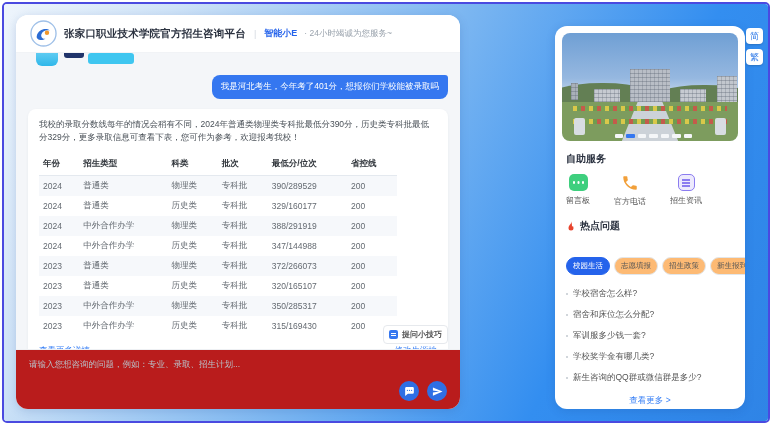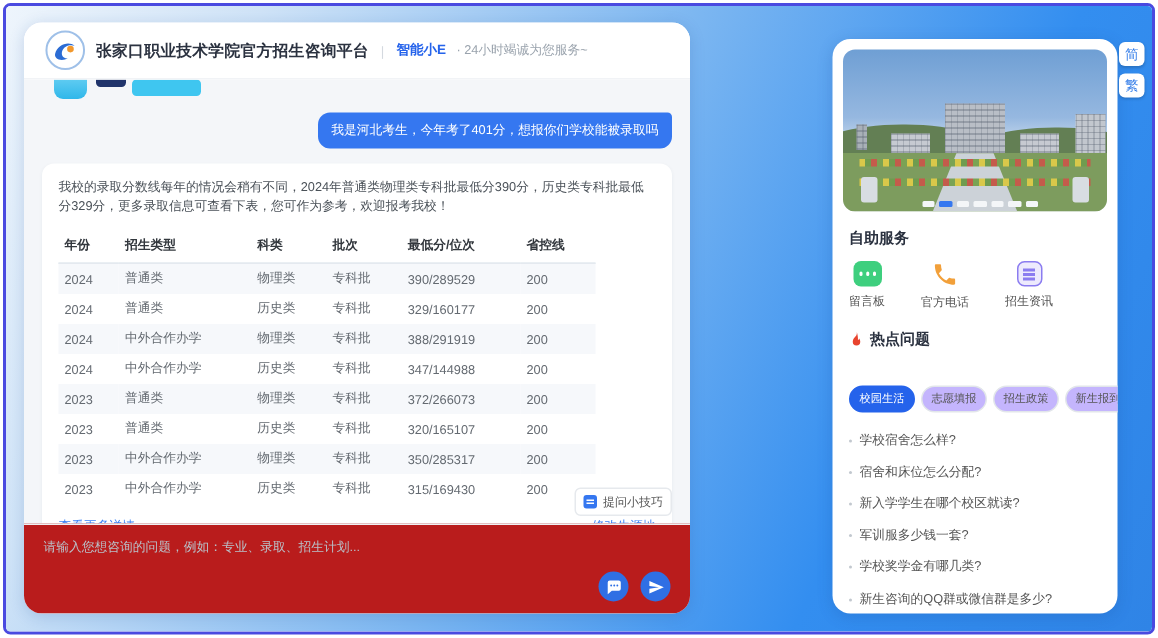--- a/index.html
+++ b/index.html
@@ -37,21 +37,21 @@
   table.scores { width:90%; border-collapse:collapse; font-size:8.5px; }
   table.scores th { text-align:left; font-weight:bold; color:#32373d; padding:5px 4px;
     border-bottom:1px solid #e4e9ef; white-space:nowrap; }
   table.scores td { color:#646a71; padding:4px; white-space:nowrap; }
   table.scores tbody tr:nth-child(odd) { background:#f6f8fb; }
   .card-links { display:flex; justify-content:space-between; margin-top:9px; }
   .card-links a { color:#3b82f6; font-size:8.5px; text-decoration:none; cursor:pointer; }
 
   .tips-row { position:absolute; right:12px; bottom:5px; }
   .tips-pill { display:flex; align-items:center; gap:4px; background:#fff; border:1px solid #e6e9ed;
-    border-radius:4px; padding:3px 5px; font-size:8px; color:#555; cursor:pointer; }
+    border-radius:4px; padding:3px 5px; font-size:8px; color:#555; cursor:pointer;font-weight:bold; }
   .tips-icon { width:9px; height:9px; border-radius:2px; background:#3577f0; position:relative; flex:none; }
   .tips-icon::after { content:""; position:absolute; left:2px; top:3px; width:5px; height:1px;
     background:#fff; box-shadow:0 2px 0 #fff; }
 
   .input-area { height:60px; background:#b91c1c; border-top:1px solid #eef0f3; position:relative;
     padding:9px 13px; flex:none; }
   .placeholder { font-size:8.5px; color:#b9c0c8; cursor:text; }
   .action-buttons { position:absolute; right:13px; bottom:8px; display:flex; gap:8px; }
   .circle-btn { width:20px; height:20px; border-radius:50%; background:#2f6fe4; border:none;
     display:flex; align-items:center; justify-content:center; cursor:pointer; }
@@ -94,21 +94,21 @@
   .svc-msg::after { content:""; position:absolute; left:4px; top:7px; width:2.5px; height:2.5px; border-radius:50%;
     background:#fff; box-shadow:4.5px 0 0 #fff,9px 0 0 #fff; }
   .svc-news { width:17px; height:17px; border-radius:5px; background:#edeafd; border:1.5px solid #8b7cf0; position:relative; }
   .svc-news::after { content:""; position:absolute; left:3px; top:4px; width:8px; height:1.5px;
     background:#8b7cf0; box-shadow:0 3px 0 #8b7cf0,0 6px 0 #8b7cf0; }
 
   .hot-title { display:flex; align-items:center; gap:4px; margin:1px 0 24px; }
   .hot-title .sb-title { margin:0; }
   .tabs { display:flex; gap:4px; align-items:center; margin-bottom:8px; }
   .tab { font-size:7.5px; padding:3px 6px; border-radius:10px; border:1px solid #e2e6ea;
-    color:#555; background:#c4b5fd; white-space:nowrap; cursor:pointer; }
+    color:#555; background:#fdba74; white-space:nowrap; cursor:pointer; }
   .tab.active { background:#2563eb; border-color:#2563eb; color:#fff; }
   .questions { list-style:none; font-size:8.5px; color:#555; }
   .questions li { display:flex; align-items:center; gap:5px; padding:4.6px 0; cursor:pointer; }
   .qdot { width:2px; height:2px; border-radius:50%; background:#c2c8cf; flex:none; }
   .more-link { margin-top:auto; text-align:center; color:#3b82f6; font-size:8.5px; padding:6px 0 2px; cursor:pointer; }
 
   
   .edge-buttons { position:absolute; right:5px; top:24px; display:flex; flex-direction:column; gap:5px; }
   .edge-btn { width:17px; height:16px; background:#fff; border:none; border-radius:4px; color:#2f7ae8;
     font-size:9px; display:flex; align-items:center; justify-content:center; cursor:pointer;
@@ -318,24 +318,20 @@
             <li>
               <span class="qdot"></span>
               <span>学校宿舍怎么样?</span>
             </li>
             <li>
               <span class="qdot"></span>
               <span>宿舍和床位怎么分配?</span>
             </li>
             <li>
               <span class="qdot"></span>
-              <span>新入学学生在哪个校区就读?</span>
-            </li>
-            <li>
-              <span class="qdot"></span>
               <span>军训服多少钱一套?</span>
             </li>
             <li>
               <span class="qdot"></span>
               <span>学校奖学金有哪几类?</span>
             </li>
             <li>
               <span class="qdot"></span>
               <span>新生咨询的QQ群或微信群是多少?</span>
             </li>

